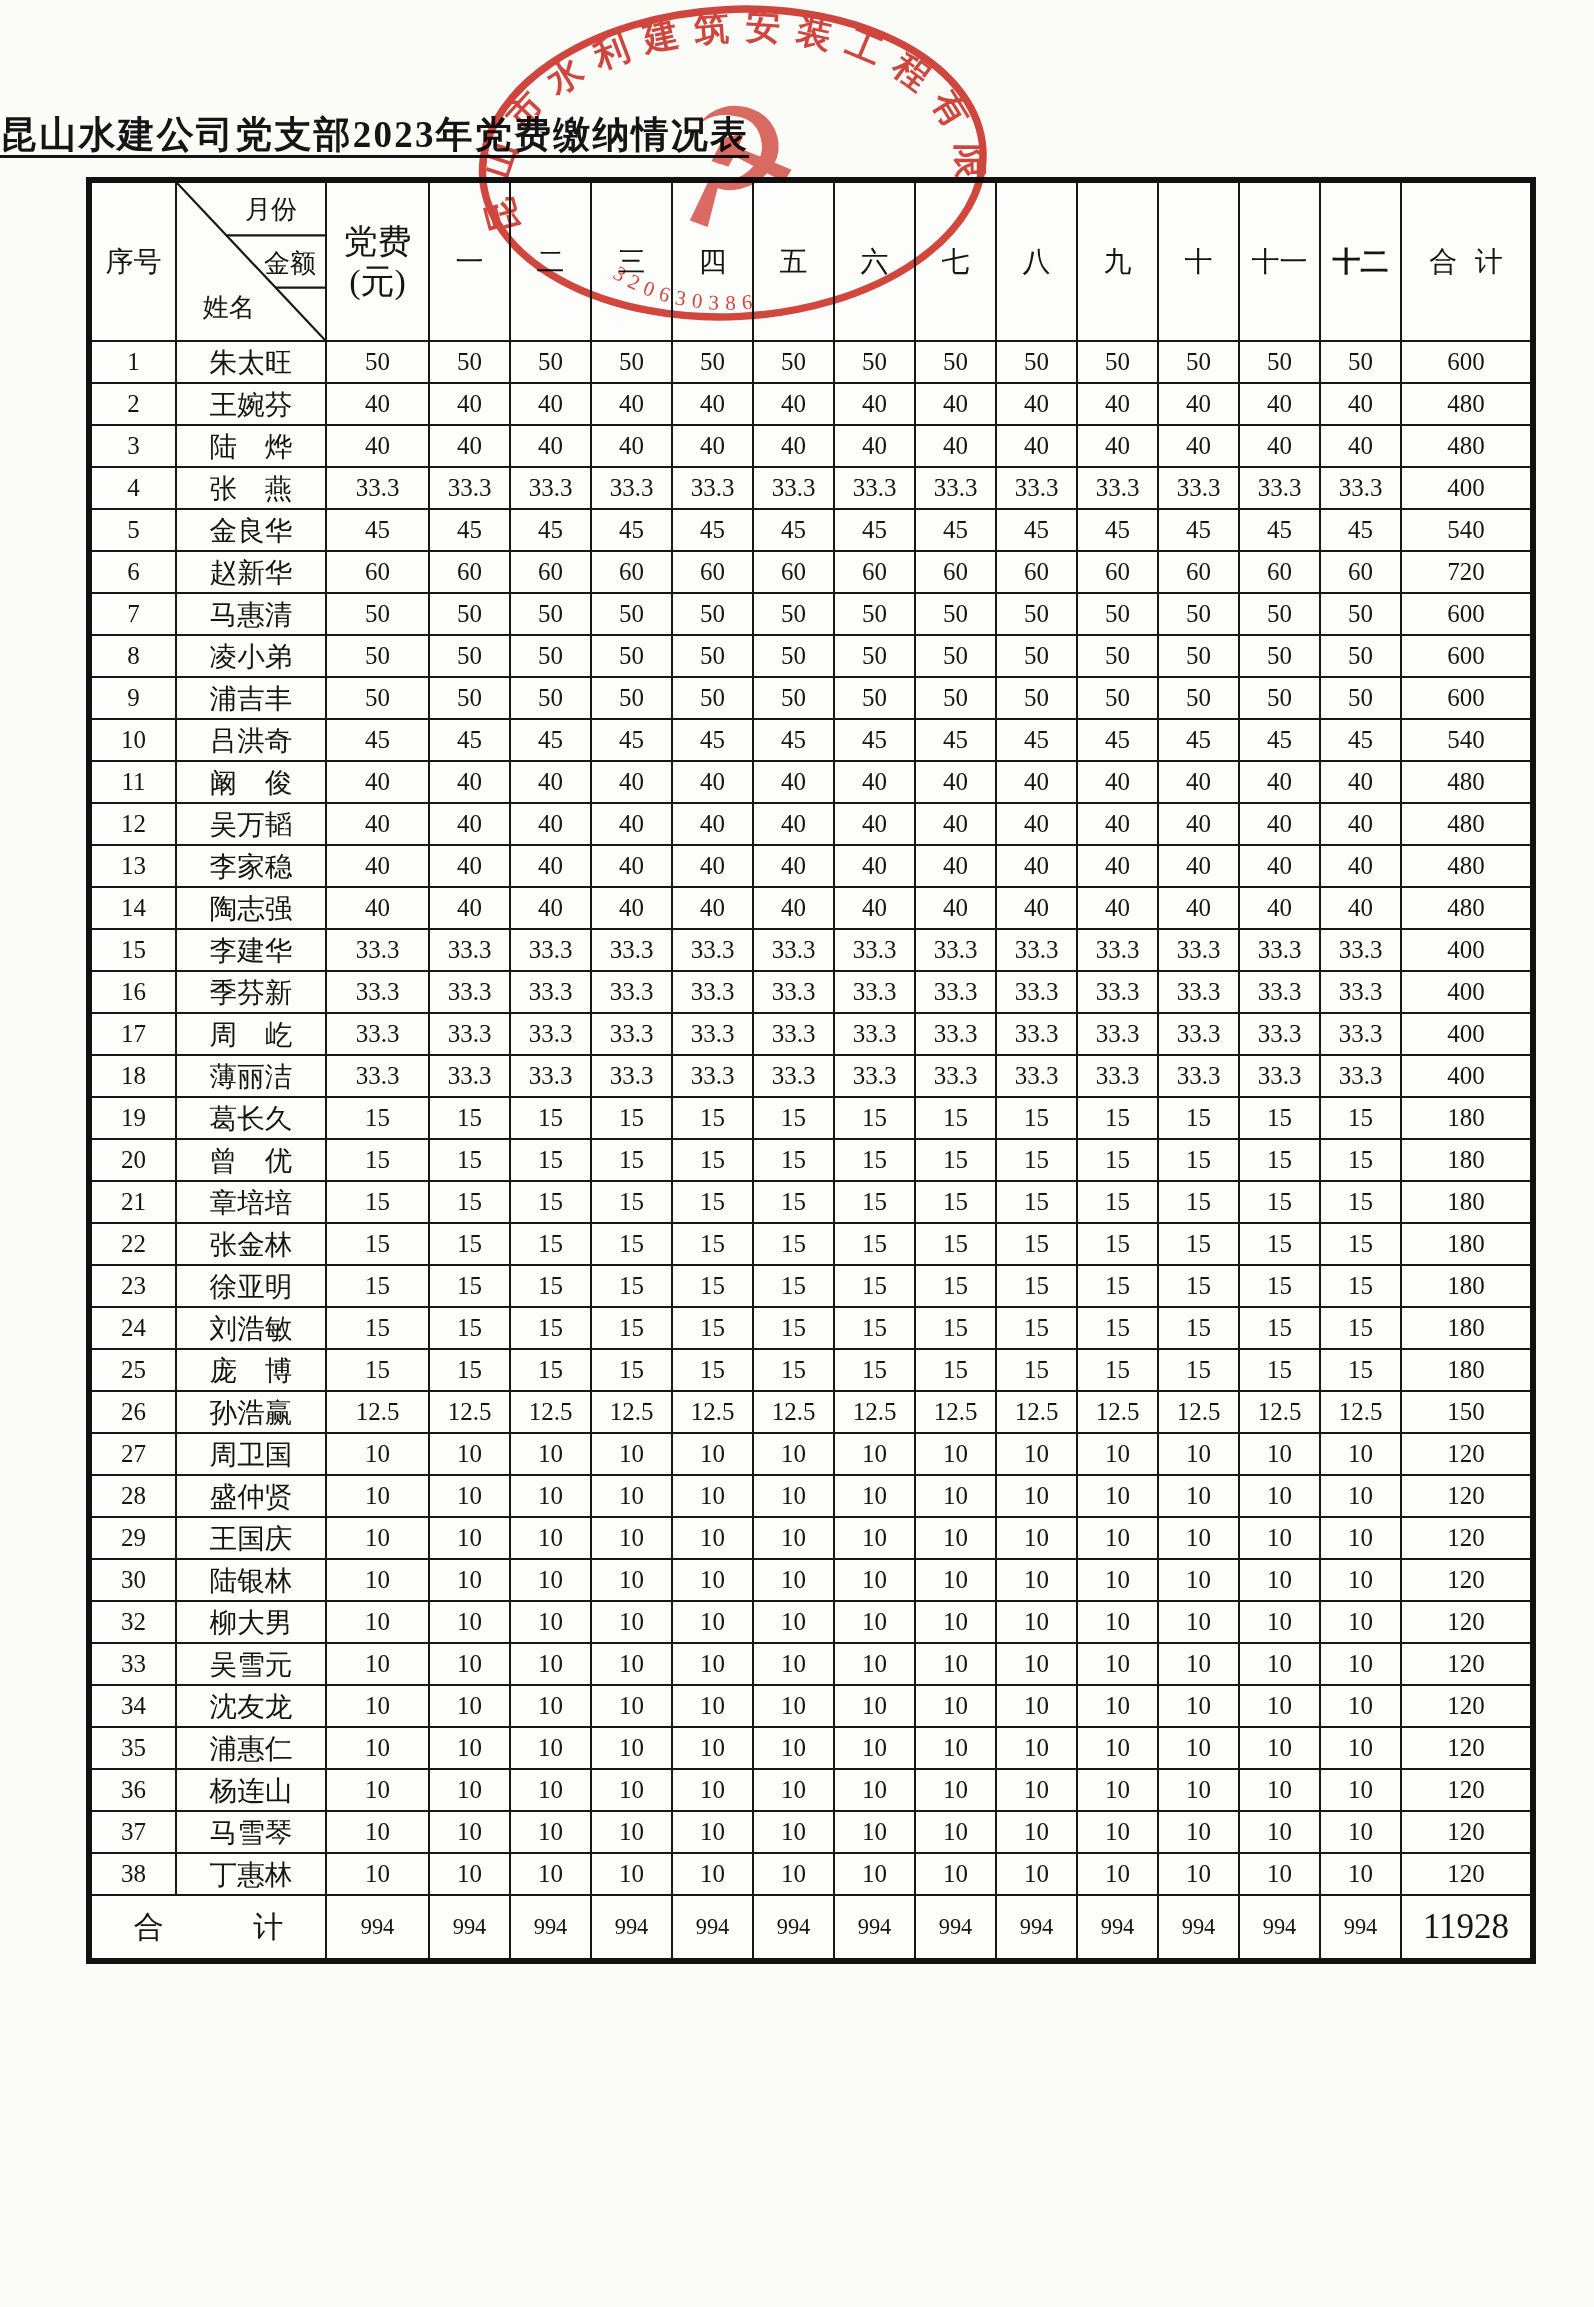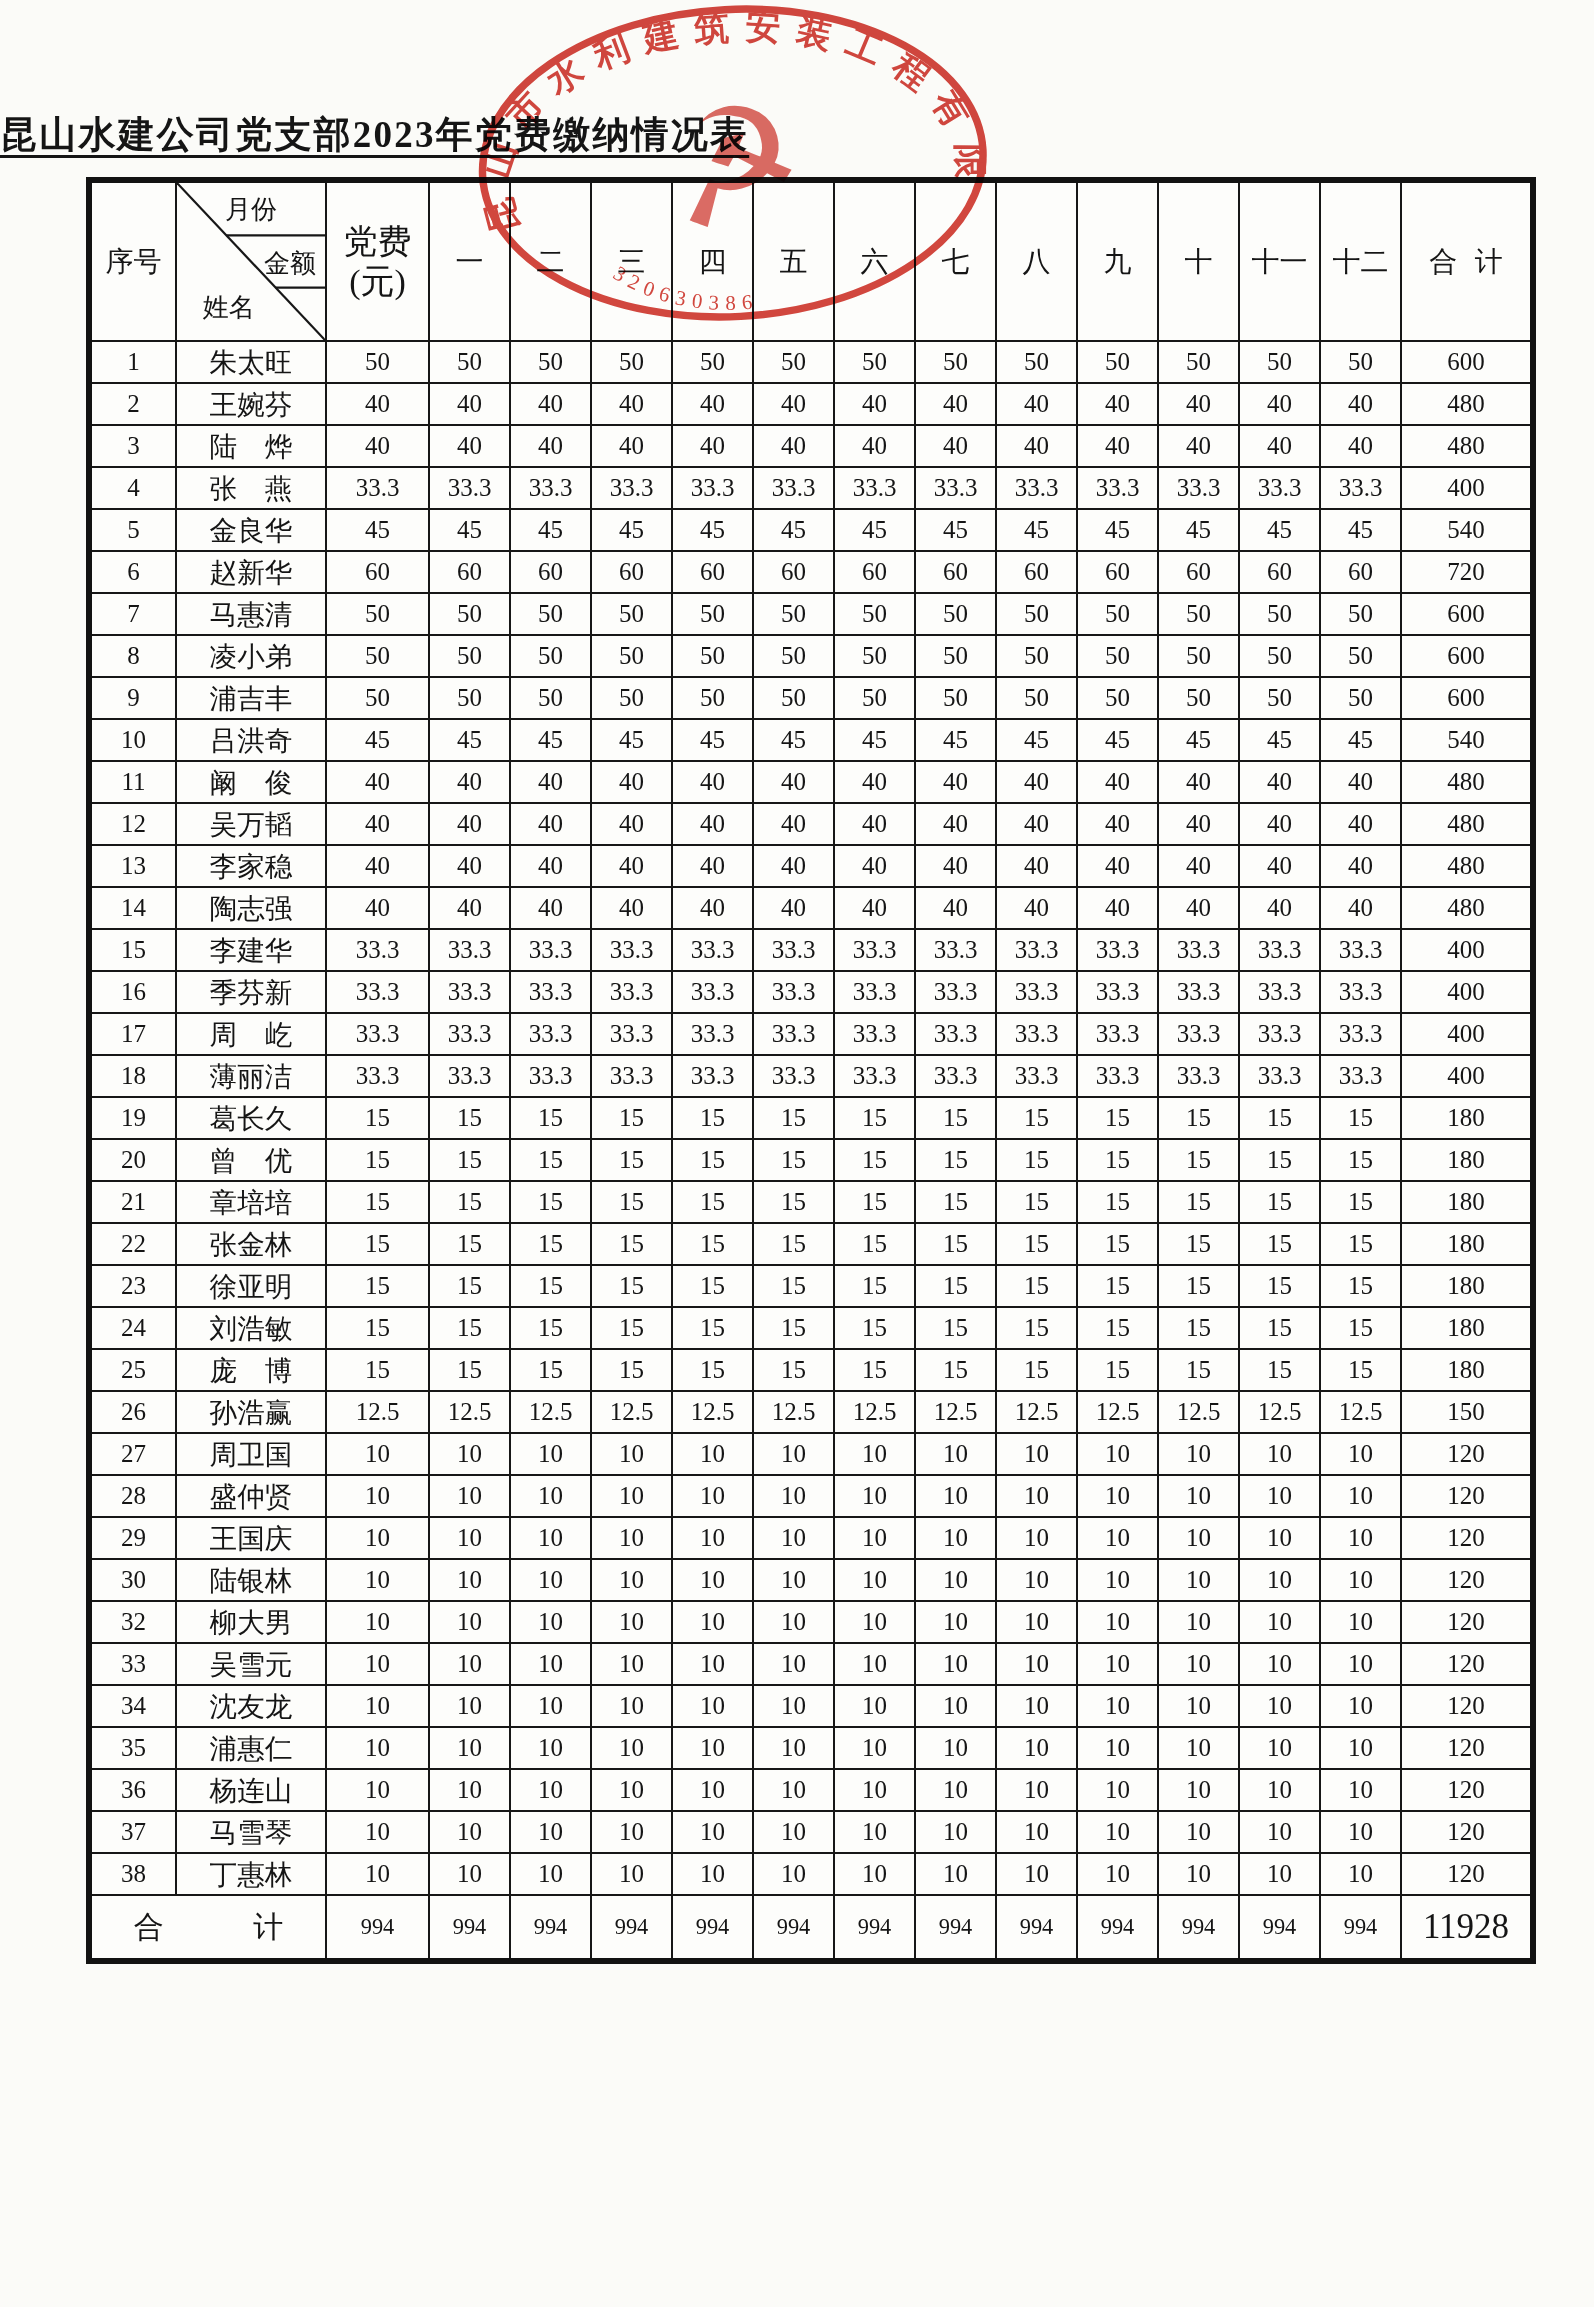--- a/index.html
+++ b/index.html
@@ -41,21 +41,21 @@
   .sheet tfoot td.flabel{font-size:30px;word-spacing:82px;}
   .sheet tfoot td.ftot{font-size:35px;}
   th.mh{font-size:27.6px;}
   .feeh div{line-height:1.15;font-size:34px;}
   th.hTot{font-size:28px;word-spacing:10.4px;}
   
   th.corner{position:relative;}
   th.corner .diag{position:absolute;left:0;top:0;width:100%;height:100%;}
   th.corner .diag line{stroke:#171717;stroke-width:3;}
   th.corner span{position:absolute;font-size:26px;}
-  .c-top{left:0;top:9px;width:100%;text-align:center;}
+  .c-top{left:0;top:9px;width:100%;text-align:center;padding-left:20px;}
   .c-mid{left:24%;top:63px;width:70%;text-align:right;}
   .c-bot{left:4%;top:107px;width:62%;text-align:center;}
 </style>
 </head>
 <body>
 
 <div class="page">
 
   <div class="title">昆山水建公司党支部2023年党费缴纳情况表</div>
 
@@ -96,21 +96,21 @@
           <th class="mh" style="width: 79px;">二</th>
           <th class="mh" style="width: 79px;">三</th>
           <th class="mh" style="width: 79px;">四</th>
           <th class="mh" style="width: 79px;">五</th>
           <th class="mh" style="width: 79px;">六</th>
           <th class="mh" style="width: 79px;">七</th>
           <th class="mh" style="width: 79px;">八</th>
           <th class="mh" style="width: 79px;">九</th>
           <th class="mh" style="width: 79px;">十</th>
           <th class="mh" style="width: 79px;">十一</th>
-          <th class="mh" style="width: 79px;">十二</th>
+          <th class="mh" style="width: 79px; font-weight: bold;">十二</th>
           <th class="hTot" style="width:128px">合 计</th>
       </tr>
     </thead>
     <tbody>
         <tr>
           <td class="idx">1</td>
           <td class="nm">朱太旺</td>
           <td class="val">50</td>
           <td class="val">50</td>
           <td class="val">50</td>

